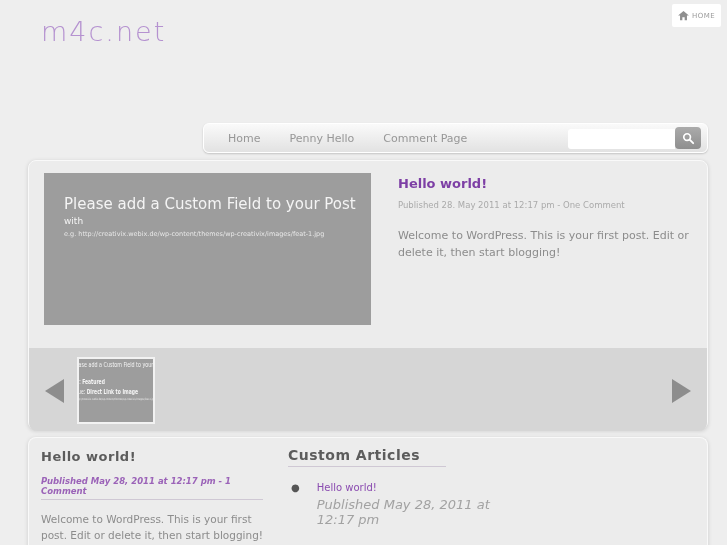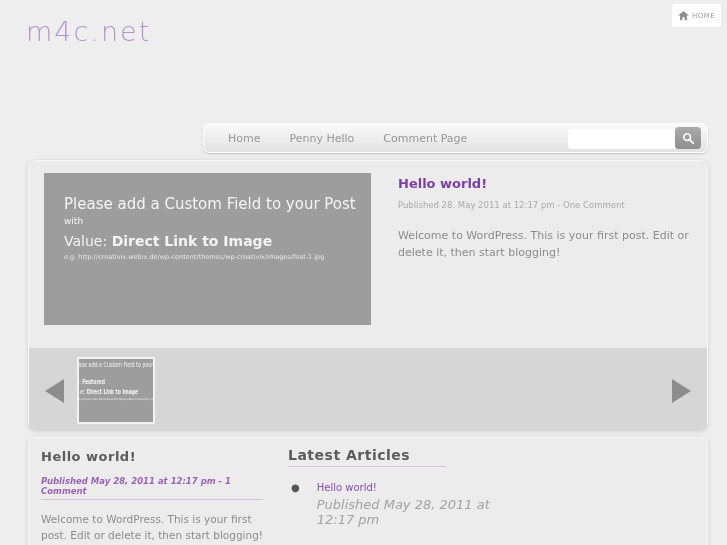--- a/index.html
+++ b/index.html
@@ -7,21 +7,21 @@
   body {
     position:relative;
     overflow:hidden;
     background:#eeeeee;
     font-family:"DejaVu Sans","Liberation Sans",sans-serif;
     color:#8a8a8a;
   }
 
   
   .logo {
-    position:absolute; left:26px; top:16px;
+    position:absolute; left:41px; top:16px;
     font-size:27px; font-weight:200; letter-spacing:2px;
     color:#b championship;
     color:#b592d0;
   }
   .home-btn {
     position:absolute; right:6px; top:4px;
     width:49px; height:23px;
     background:#ffffff; border-radius:2px;
     display:flex; align-items:center; justify-content:center; gap:3px;
     cursor:pointer;
@@ -157,21 +157,20 @@
       </svg>
     </button>
   </div>
 </div>
 
 <div class="main-panel">
 
   <div class="feat-img">
     <div class="feat-l1">Please add a Custom Field to your Post</div>
     <div class="feat-l2">with</div>
-    <div class="feat-l4"><span>Value: </span><b>Direct Link to Image</b></div>
     <div class="feat-url">e.g. http://creativix.webix.de/wp-content/themes/wp-creativix/images/feat-1.jpg</div>
   </div>
 
   <div class="post-top">
     <div class="post-top-title">Hello world!</div>
     <div class="post-top-meta">Published 28. May 2011 at 12:17 pm - One Comment</div>
     <div class="post-top-body">Welcome to WordPress. This is your first post. Edit or delete it, then start blogging!</div>
   </div>
 
   <div class="carousel">
@@ -192,21 +191,21 @@
 <div class="bottom-panel">
 
   <div class="col1">
     <div class="b-title">Hello world!</div>
     <div class="b-meta">Published May 28, 2011 at 12:17 pm - 1 Comment</div>
     <div class="divider"></div>
     <div class="b-body">Welcome to WordPress. This is your first post. Edit or delete it, then start blogging!</div>
   </div>
 
   <div class="col2">
-    <div class="b2-title">Latest Articles</div>
+    <div class="b2-title">Custom Articles</div>
     <div class="divider"></div>
     <div class="latest-item">
       <span class="bullet">●</span>
       <div class="latest-link-wrap">
         <div class="latest-link">Hello world!</div>
         <div class="latest-meta">Published May 28, 2011 at 12:17 pm</div>
       </div>
     </div>
   </div>
 

